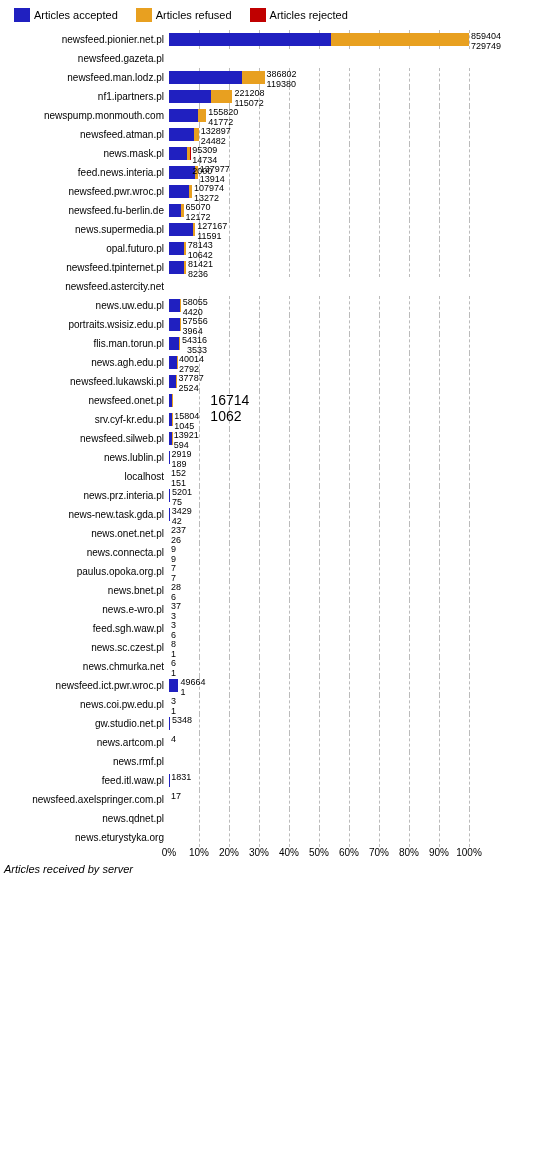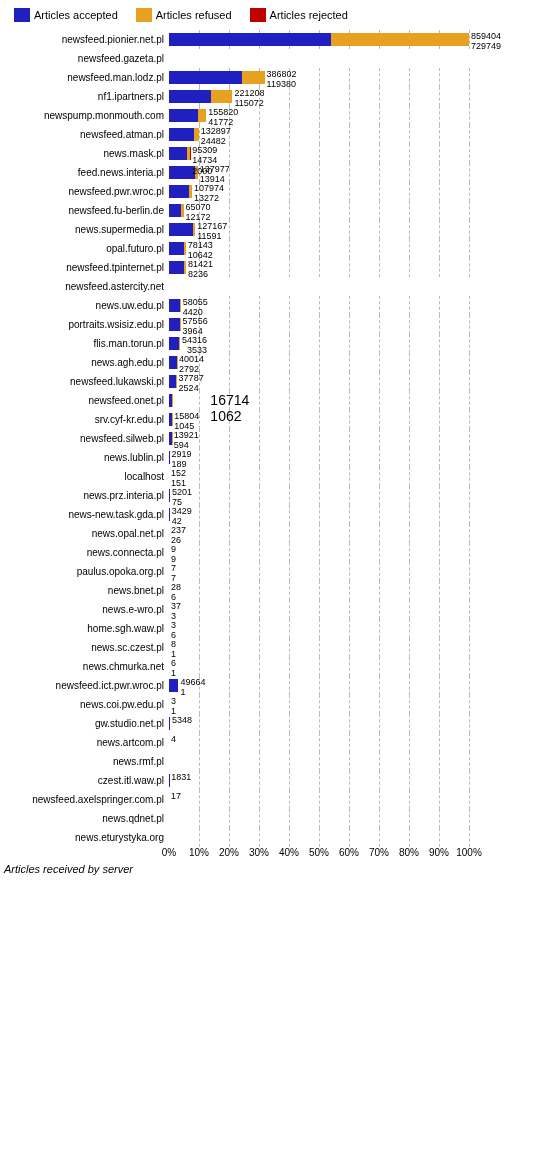--- a/index.html
+++ b/index.html
@@ -575,21 +575,21 @@
           <div style="position: absolute; left: 270px; top: 0px; bottom: 0px; width: 1px; border-left: 1px dashed rgb(187, 187, 187); z-index: 0;"></div>
           <div style="position: absolute; left: 300px; top: 0px; bottom: 0px; width: 1px; border-left: 1px dashed rgb(187, 187, 187); z-index: 0;"></div>
           <div style="display: flex; align-items: center; height: 13px; position: absolute; top: 3px; left: 0px; z-index: 1;">
             <div class="bar-accepted" style="width: 0.647326px;"></div>
             <div class="bar-refused" style="width: 0.0079287px;"></div>
           </div>
           <div style="position: absolute; left: 2.65525px; top: 1px; font-size: 9px; line-height: 1.15; white-space: nowrap; z-index: 2;">3429<br>42</div>
         </div>
       </div>
       <div class="full-row">
-        <div class="label-col">news.opal.net.pl</div>
+        <div class="label-col">news.onet.net.pl</div>
         <div class="bars-col" style="position: relative; height: 19px;">
           <div style="position: absolute; left: 30px; top: 0px; bottom: 0px; width: 1px; border-left: 1px dashed rgb(187, 187, 187); z-index: 0;"></div>
           <div style="position: absolute; left: 60px; top: 0px; bottom: 0px; width: 1px; border-left: 1px dashed rgb(187, 187, 187); z-index: 0;"></div>
           <div style="position: absolute; left: 90px; top: 0px; bottom: 0px; width: 1px; border-left: 1px dashed rgb(187, 187, 187); z-index: 0;"></div>
           <div style="position: absolute; left: 120px; top: 0px; bottom: 0px; width: 1px; border-left: 1px dashed rgb(187, 187, 187); z-index: 0;"></div>
           <div style="position: absolute; left: 150px; top: 0px; bottom: 0px; width: 1px; border-left: 1px dashed rgb(187, 187, 187); z-index: 0;"></div>
           <div style="position: absolute; left: 180px; top: 0px; bottom: 0px; width: 1px; border-left: 1px dashed rgb(187, 187, 187); z-index: 0;"></div>
           <div style="position: absolute; left: 210px; top: 0px; bottom: 0px; width: 1px; border-left: 1px dashed rgb(187, 187, 187); z-index: 0;"></div>
           <div style="position: absolute; left: 240px; top: 0px; bottom: 0px; width: 1px; border-left: 1px dashed rgb(187, 187, 187); z-index: 0;"></div>
           <div style="position: absolute; left: 270px; top: 0px; bottom: 0px; width: 1px; border-left: 1px dashed rgb(187, 187, 187); z-index: 0;"></div>
@@ -675,21 +675,21 @@
           <div style="position: absolute; left: 270px; top: 0px; bottom: 0px; width: 1px; border-left: 1px dashed rgb(187, 187, 187); z-index: 0;"></div>
           <div style="position: absolute; left: 300px; top: 0px; bottom: 0px; width: 1px; border-left: 1px dashed rgb(187, 187, 187); z-index: 0;"></div>
           <div style="display: flex; align-items: center; height: 13px; position: absolute; top: 3px; left: 0px; z-index: 1;">
             <div class="bar-accepted" style="width: 0.0069848px;"></div>
             <div class="bar-refused" style="width: 0.0005663px;"></div>
           </div>
           <div style="position: absolute; left: 2.00755px; top: 1px; font-size: 9px; line-height: 1.15; white-space: nowrap; z-index: 2;">37<br>3</div>
         </div>
       </div>
       <div class="full-row">
-        <div class="label-col">home.sgh.waw.pl</div>
+        <div class="label-col">feed.sgh.waw.pl</div>
         <div class="bars-col" style="position: relative; height: 19px;">
           <div style="position: absolute; left: 30px; top: 0px; bottom: 0px; width: 1px; border-left: 1px dashed rgb(187, 187, 187); z-index: 0;"></div>
           <div style="position: absolute; left: 60px; top: 0px; bottom: 0px; width: 1px; border-left: 1px dashed rgb(187, 187, 187); z-index: 0;"></div>
           <div style="position: absolute; left: 90px; top: 0px; bottom: 0px; width: 1px; border-left: 1px dashed rgb(187, 187, 187); z-index: 0;"></div>
           <div style="position: absolute; left: 120px; top: 0px; bottom: 0px; width: 1px; border-left: 1px dashed rgb(187, 187, 187); z-index: 0;"></div>
           <div style="position: absolute; left: 150px; top: 0px; bottom: 0px; width: 1px; border-left: 1px dashed rgb(187, 187, 187); z-index: 0;"></div>
           <div style="position: absolute; left: 180px; top: 0px; bottom: 0px; width: 1px; border-left: 1px dashed rgb(187, 187, 187); z-index: 0;"></div>
           <div style="position: absolute; left: 210px; top: 0px; bottom: 0px; width: 1px; border-left: 1px dashed rgb(187, 187, 187); z-index: 0;"></div>
           <div style="position: absolute; left: 240px; top: 0px; bottom: 0px; width: 1px; border-left: 1px dashed rgb(187, 187, 187); z-index: 0;"></div>
           <div style="position: absolute; left: 270px; top: 0px; bottom: 0px; width: 1px; border-left: 1px dashed rgb(187, 187, 187); z-index: 0;"></div>
@@ -829,21 +829,21 @@
           <div style="position: absolute; left: 150px; top: 0px; bottom: 0px; width: 1px; border-left: 1px dashed rgb(187, 187, 187); z-index: 0;"></div>
           <div style="position: absolute; left: 180px; top: 0px; bottom: 0px; width: 1px; border-left: 1px dashed rgb(187, 187, 187); z-index: 0;"></div>
           <div style="position: absolute; left: 210px; top: 0px; bottom: 0px; width: 1px; border-left: 1px dashed rgb(187, 187, 187); z-index: 0;"></div>
           <div style="position: absolute; left: 240px; top: 0px; bottom: 0px; width: 1px; border-left: 1px dashed rgb(187, 187, 187); z-index: 0;"></div>
           <div style="position: absolute; left: 270px; top: 0px; bottom: 0px; width: 1px; border-left: 1px dashed rgb(187, 187, 187); z-index: 0;"></div>
           <div style="position: absolute; left: 300px; top: 0px; bottom: 0px; width: 1px; border-left: 1px dashed rgb(187, 187, 187); z-index: 0;"></div>
           <div style="display: flex; align-items: center; height: 13px; position: absolute; top: 3px; left: 0px; z-index: 1;"></div>
         </div>
       </div>
       <div class="full-row">
-        <div class="label-col">czest.itl.waw.pl</div>
+        <div class="label-col">feed.itl.waw.pl</div>
         <div class="bars-col" style="position: relative; height: 19px;">
           <div style="position: absolute; left: 30px; top: 0px; bottom: 0px; width: 1px; border-left: 1px dashed rgb(187, 187, 187); z-index: 0;"></div>
           <div style="position: absolute; left: 60px; top: 0px; bottom: 0px; width: 1px; border-left: 1px dashed rgb(187, 187, 187); z-index: 0;"></div>
           <div style="position: absolute; left: 90px; top: 0px; bottom: 0px; width: 1px; border-left: 1px dashed rgb(187, 187, 187); z-index: 0;"></div>
           <div style="position: absolute; left: 120px; top: 0px; bottom: 0px; width: 1px; border-left: 1px dashed rgb(187, 187, 187); z-index: 0;"></div>
           <div style="position: absolute; left: 150px; top: 0px; bottom: 0px; width: 1px; border-left: 1px dashed rgb(187, 187, 187); z-index: 0;"></div>
           <div style="position: absolute; left: 180px; top: 0px; bottom: 0px; width: 1px; border-left: 1px dashed rgb(187, 187, 187); z-index: 0;"></div>
           <div style="position: absolute; left: 210px; top: 0px; bottom: 0px; width: 1px; border-left: 1px dashed rgb(187, 187, 187); z-index: 0;"></div>
           <div style="position: absolute; left: 240px; top: 0px; bottom: 0px; width: 1px; border-left: 1px dashed rgb(187, 187, 187); z-index: 0;"></div>
           <div style="position: absolute; left: 270px; top: 0px; bottom: 0px; width: 1px; border-left: 1px dashed rgb(187, 187, 187); z-index: 0;"></div>

